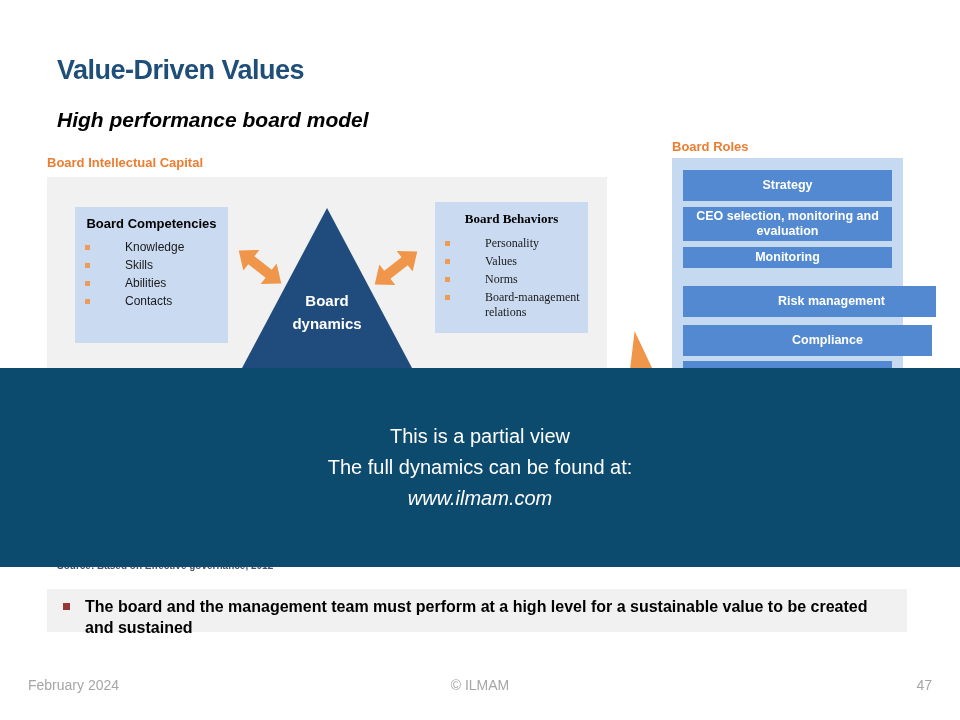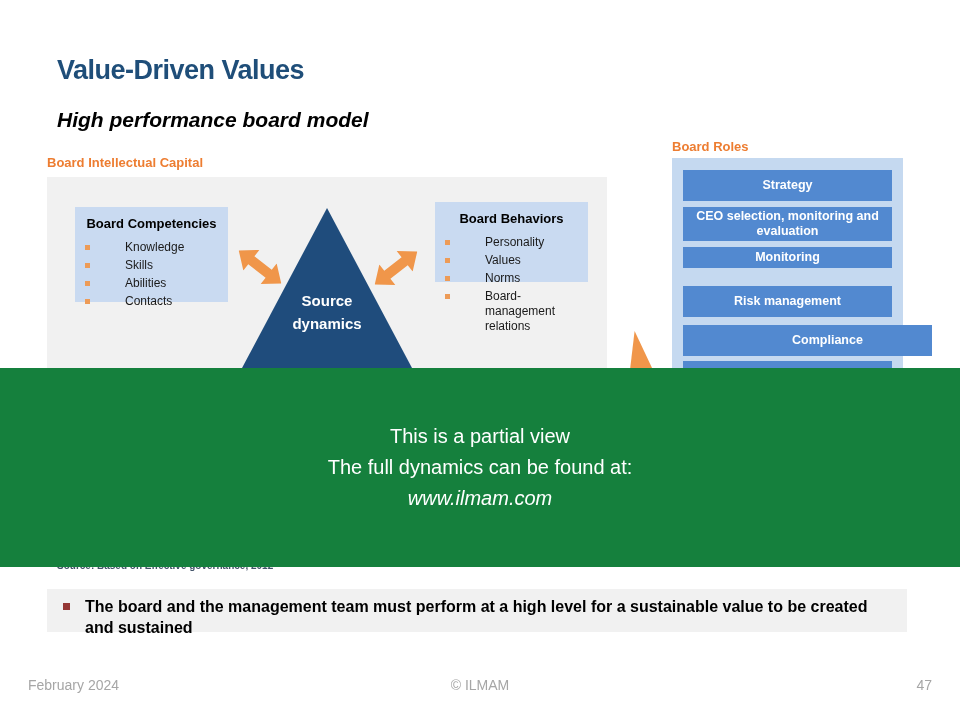--- a/index.html
+++ b/index.html
@@ -11,22 +11,22 @@
   .subtitle{position:absolute;left:57px;top:108px;font-size:21px;font-weight:bold;
             font-style:italic;color:#000;}
 
   .section-heading{position:absolute;font-size:13px;font-weight:bold;color:#ED7D31;text-align:left;}
   .bic-heading{left:47px;top:155px;width:560px;}
   .roles-heading{left:672px;top:139px;width:231px;}
 
   .bic-panel{position:absolute;left:47px;top:177px;width:560px;height:195px;background:#F1F1F1;}
 
   .info-box{position:absolute;background:#C9DAF1;}
-  .comp-box{left:75px;top:207px;width:153px;height:95px;}
-  .behav-box{left:435px;top:202px;width:153px;height:80px;}
+  .comp-box{left:75px;top:207px;width:153px;height:136px;}
+  .behav-box{left:435px;top:202px;width:153px;height:131px;font-family:Liberation Serif, serif;}
   .info-box .box-title{text-align:center;font-size:13px;font-weight:bold;color:#000;margin-top:9px;}
   .bullet-list{margin:9px 0 0 10px;}
   .bullet-row{display:flex;align-items:flex-start;margin-bottom:3px;}
   .sq-bullet{width:5px;height:5px;background:#ED9B57;margin:5px 9px 0 0;flex:0 0 auto;}
   .bullet-row span{font-size:12px;line-height:15px;color:#1a1a1a;margin-left:26px;}
 
   .triangle{position:absolute;left:242px;top:208px;width:170px;height:160px;background:#1F4C7C;
             clip-path:polygon(50% 0%,100% 100%,0% 100%);}
   .tri-label{position:absolute;left:242px;width:170px;text-align:center;color:#fff;
              font-size:15px;font-weight:bold;}
@@ -37,31 +37,31 @@
   .arrow-left{left:232px;top:248px;transform:rotate(38deg);}
   .arrow-right{left:368px;top:249px;transform:rotate(-38deg);}
 
   .roles-panel{position:absolute;left:672px;top:158px;width:231px;height:215px;background:#C5D9F0;}
   .role-btn{position:absolute;left:11px;width:209px;background:#5289D0;color:#fff;
             font-size:12.5px;font-weight:bold;display:flex;align-items:center;justify-content:center;
             text-align:center;line-height:15px;}
   .role-0{top:12px;height:31px;}
   .role-1{top:49px;height:34px;}
   .role-2{top:89px;height:21px;}
-  .role-3{top:128px;height:31px;}
+  .role-3{top:128px;height:31px;padding-left:44px;}
   .role-4{top:167px;height:31px;padding-left:40px;}
   .role-5{top:203px;height:31px;}
 
   .orange-tip{position:absolute;left:630px;top:331px;width:23px;height:39px;background:#F0964A;
               clip-path:polygon(20% 0%,100% 100%,0% 100%);}
 
   .source-note{position:absolute;left:57px;top:560px;font-size:10px;font-weight:bold;
                color:#44546A;z-index:1;}
 
-  .overlay{position:absolute;left:0;top:368px;width:960px;height:199px;background:#15803d;
+  .overlay{position:absolute;left:0;top:368px;width:960px;height:199px;background:#0c4a6e;
            z-index:10;display:flex;flex-direction:column;align-items:center;justify-content:center;
            color:#fff;font-size:20px;line-height:31px;}
   .overlay .url-line{font-style:italic;}
 
   .takeaway-box{position:absolute;left:47px;top:589px;width:860px;height:43px;background:#F1F1F1;}
   .takeaway-bullet{position:absolute;left:16px;top:14px;width:7px;height:7px;background:#953735;}
   .takeaway-text{position:absolute;left:38px;top:7px;width:806px;font-size:16px;font-weight:bold;
                  color:#000;line-height:21px;}
 
   .footer{position:absolute;left:0;top:677px;width:960px;font-size:14px;color:#A6A6A6;}
@@ -97,21 +97,21 @@
         <span>Abilities</span>
       </div>
       <div class="bullet-row">
         <div class="sq-bullet"></div>
         <span>Contacts</span>
       </div>
     </div>
   </div>
 
   <div class="triangle"></div>
-  <div class="tri-label tri-line1">Source</div>
+  <div class="tri-label tri-line1">Board</div>
   <div class="tri-label tri-line2">dynamics</div>
 
   <div class="dbl-arrow arrow-left">
     <svg width="54" height="26" viewBox="0 0 54 26">
       <polygon points="0,13 16,0 16,8 38,8 38,0 54,13 38,26 38,18 16,18 16,26" fill="#F0964A"></polygon>
     </svg>
   </div>
   <div class="dbl-arrow arrow-right">
     <svg width="54" height="26" viewBox="0 0 54 26">
       <polygon points="0,13 16,0 16,8 38,8 38,0 54,13 38,26 38,18 16,18 16,26" fill="#F0964A"></polygon>

